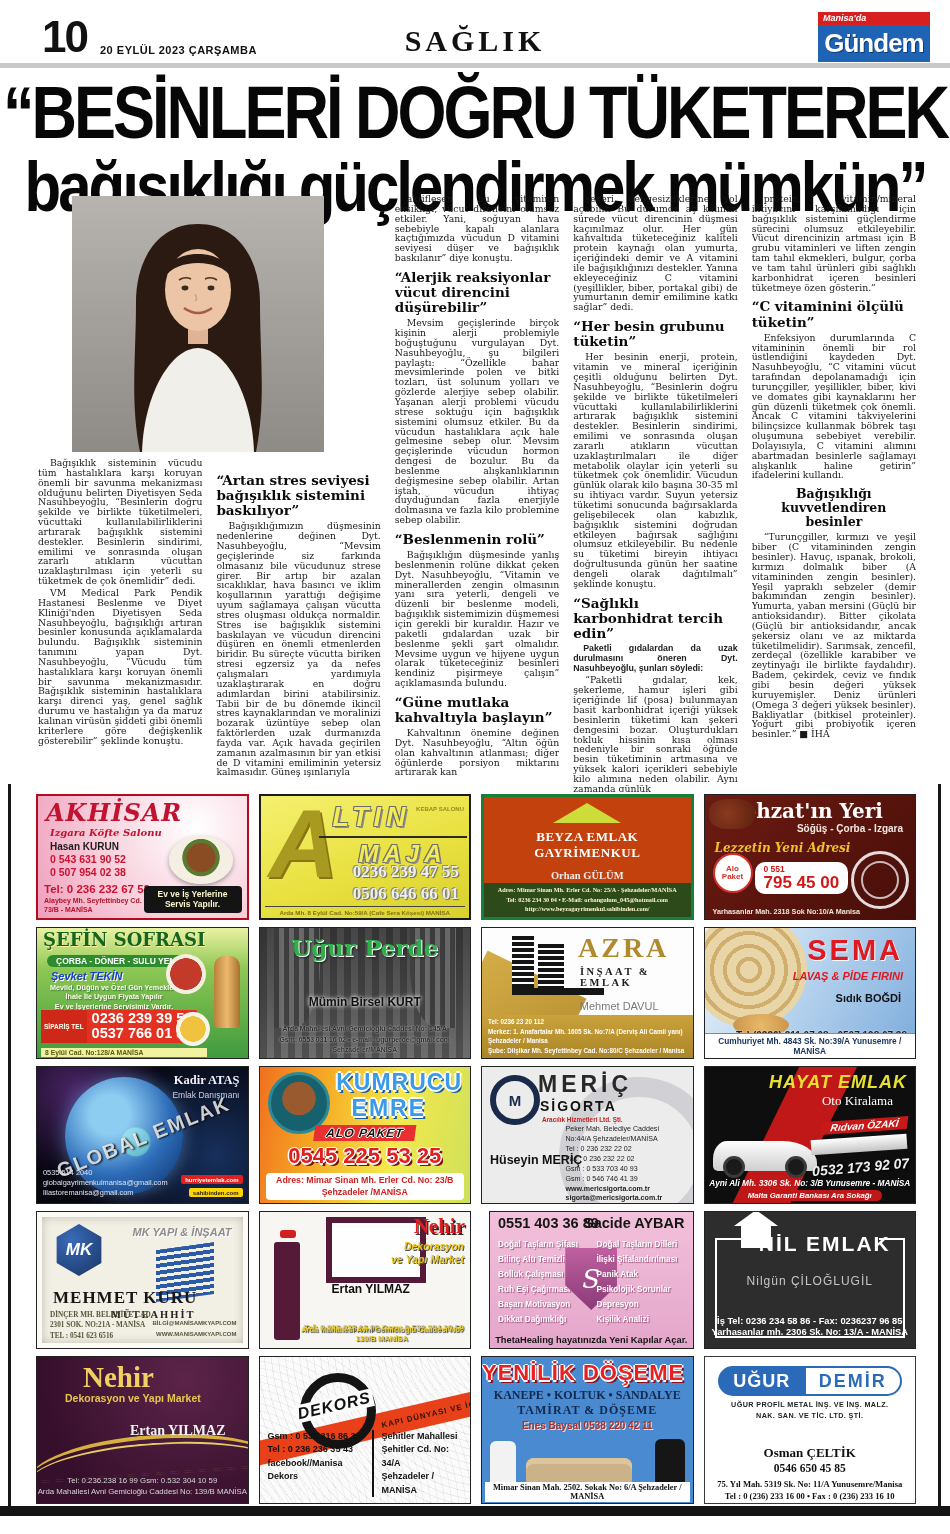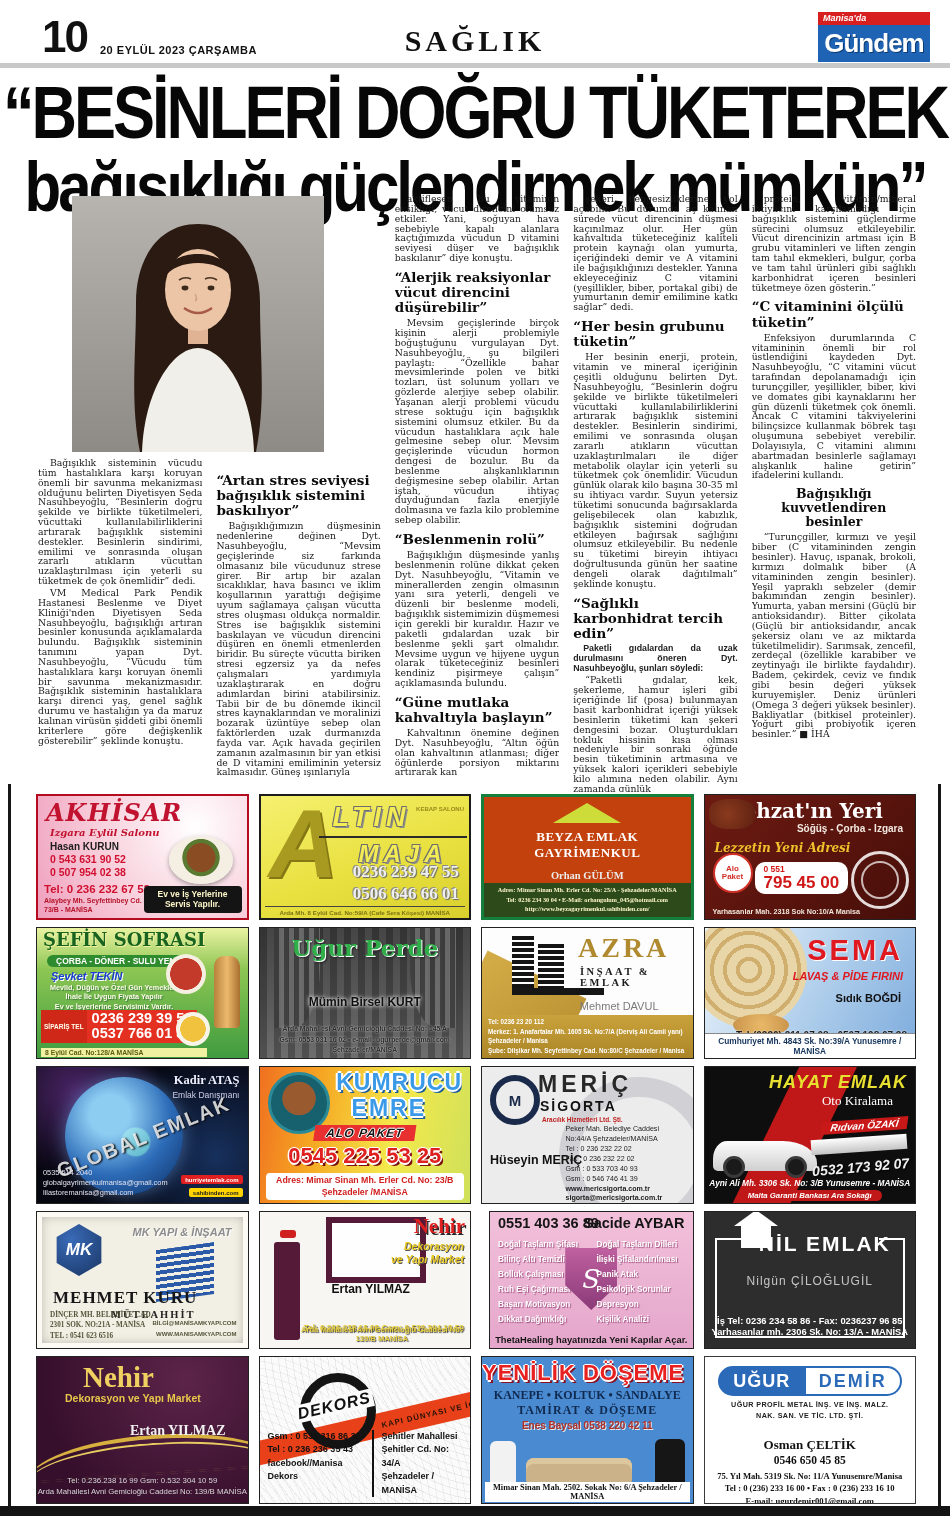--- a/index.html
+++ b/index.html
@@ -239,21 +239,21 @@
   .a19-chair{position:absolute;left:8px;bottom:16px;width:26px;height:46px;background:#f2f2f2;border-radius:6px 6px 2px 2px;}
   .a19-sofa{position:absolute;left:44px;bottom:15px;width:106px;height:30px;background:#cbb288;border-radius:8px;box-shadow:inset 0 6px 0 #dcc69e;}
   .a19-offch{position:absolute;right:8px;bottom:16px;width:30px;height:48px;background:#161616;border-radius:6px 6px 2px 2px;}
   .a19-addr{position:absolute;left:3px;right:3px;bottom:1px;background:#fff;font-family:"Liberation Serif",serif;font-weight:bold;font-size:8.4px;text-align:center;color:#111;padding:1px 0;}
   
   .a20{background:#fff;border:1px solid #3a3a3a;}
   .a20-logo{display:flex;width:184px;height:30px;margin:9px auto 0;}
   .a20-lblue{background:#2a6ab8;color:#fff;font-weight:bold;font-size:18px;letter-spacing:1px;border-radius:15px 0 0 15px;display:flex;align-items:center;justify-content:center;width:88px;}
   .a20-lwhite{background:#fff;border:2px solid #2a6ab8;border-left:none;color:#2a6ab8;font-weight:bold;font-size:18px;letter-spacing:2px;border-radius:0 15px 15px 0;display:flex;align-items:center;justify-content:center;flex:1;}
   .a20-sub{text-align:center;font-size:7.2px;font-weight:bold;color:#222;letter-spacing:.4px;margin-top:4px;line-height:1.5;}
-  .a20-person{text-align:center;font-family:"Liberation Serif",serif;font-weight:bold;font-size:13px;margin-top:15px;}
+  .a20-person{text-align:center;font-family:"Liberation Serif",serif;font-weight:bold;font-size:13px;margin-top:23px;}
   .a20-phone{text-align:center;font-family:"Liberation Serif",serif;font-weight:bold;font-size:11.5px;margin-top:1px;}
   .a20-a{text-align:center;font-family:"Liberation Serif",serif;font-size:8.6px;line-height:1.45;margin-top:4px;color:#111;font-weight:bold;}
 </style>
 </head>
 <body>
 
 <div class="page">
 
   <div class="pagenum">10</div>
   <div class="dateline">20 EYLÜL 2023 ÇARŞAMBA</div>
@@ -328,21 +328,21 @@
     </div>
 
   <div class="left-rail"></div>
   <div class="right-rail"></div>
   <div class="bottom-bar"></div>
 
   <div class="ads">
 
     <div class="ad a1">
       <div class="a1-title">AKHİSAR</div>
-      <div class="a1-sub">Izgara Eylül Salonu</div>
+      <div class="a1-sub">Izgara Köfte Salonu</div>
       <div class="a1-person">Hasan KURUN</div>
       <div class="a1-ph">0 543 631 90 52</div>
       <div class="a1-ph">0 507 954 02 38</div>
       <div class="a1-plate"></div>
       <div class="a1-tel">Tel: 0 236 232 67 52</div>
       <div class="a1-addr">Alaybey Mh. Seyfettinbey Cd. No: 73/B - MANİSA</div>
       <div class="a1-note">Ev ve İş Yerlerine Servis Yapılır.</div>
     </div>
 
     <div class="ad a2">

